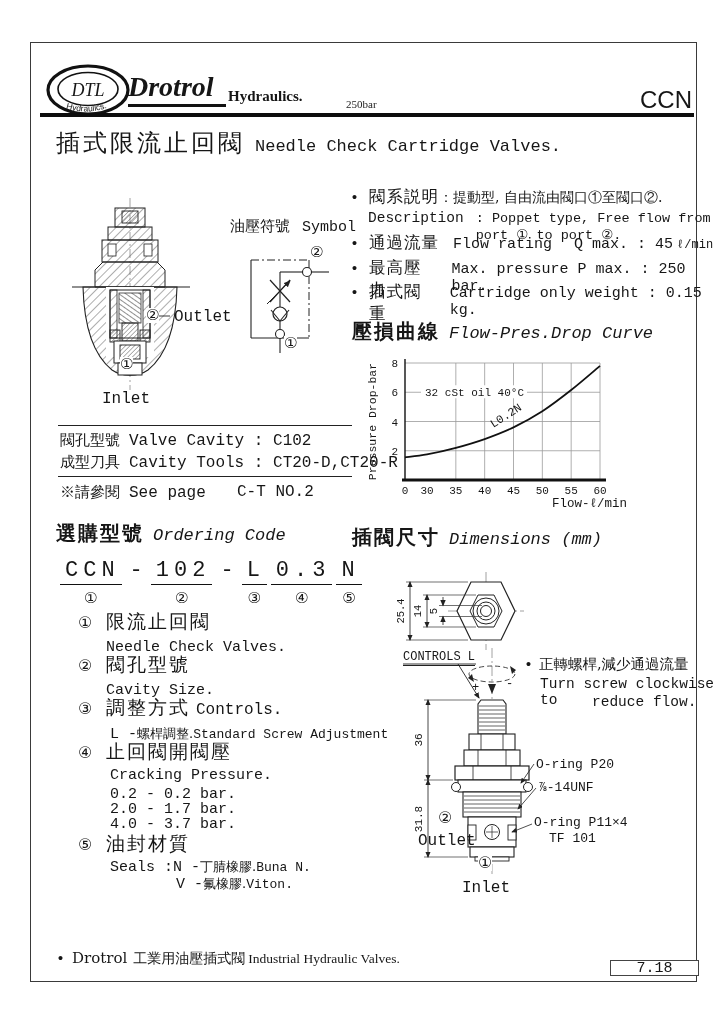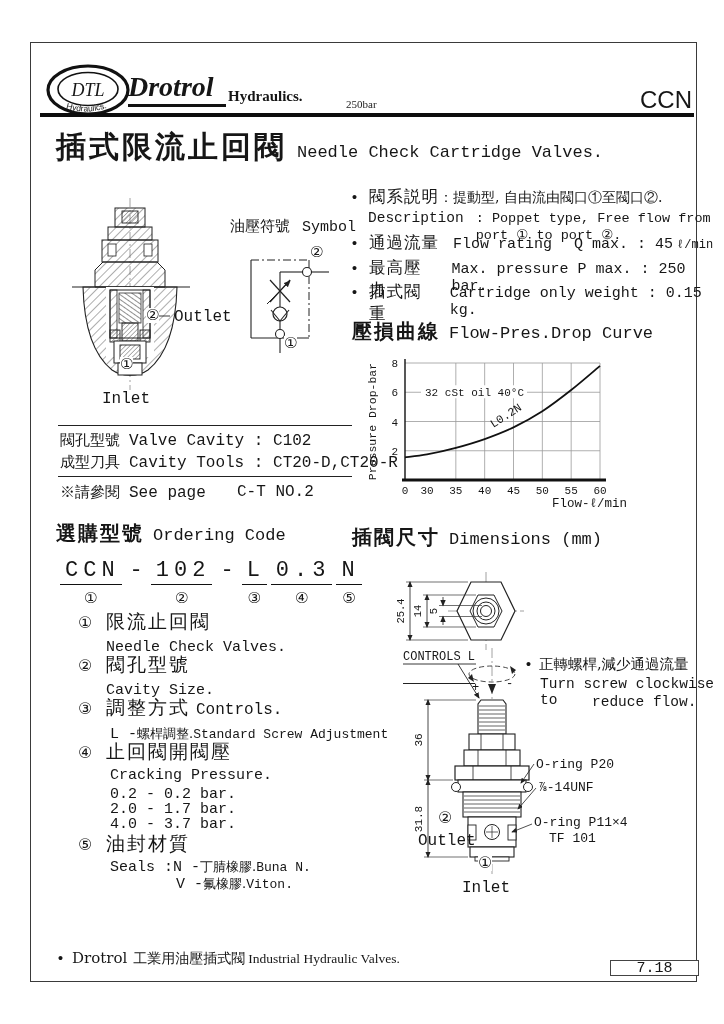--- a/index.html
+++ b/index.html
@@ -20,44 +20,44 @@
   .brand-name {
     left:128px; top:72px; font-family:"Liberation Serif","DejaVu Serif",serif;
     font-style:italic; font-weight:bold; font-size:28px;
     border-bottom:3px solid #111; padding:0 12px 1px 0; line-height:1.1;
   }
   .brand-suffix { left:228px; top:88px; font-family:"Liberation Serif","DejaVu Serif",serif; font-weight:bold; font-size:15px; }
   .pressure-rating { left:346px; top:98px; font-size:11px; color:#222; }
   .series-code { left:640px; top:86px; font-size:24px; font-family:"Liberation Sans","DejaVu Sans",sans-serif; }
   .rule { left:40px; top:113px; width:654px; height:4px; background:#0d0d0d; }
   .title-row { left:56px; top:127px; display:flex; align-items:baseline; gap:10px; }
-  .title-zh { font-size:30px; letter-spacing:3px; font-weight:bold; }
+  .title-zh { font-size:24px; letter-spacing:3px; font-weight:normal; }
   .title-en { font-size:17px; }
   .h2row { display:flex; align-items:baseline; gap:9px; }
   .h2zh { font-size:20px; letter-spacing:2px; font-weight:bold; }
-  .h2en { font-size:17px; }
+  .h2en { font-size:17px;font-style:italic; }
   .lbl15 { font-size:15px; }
   .lbl16 { font-size:16px; }
   .spec-row { display:flex; align-items:baseline; }
   .bullet { font-size:15px; }
   .spec-zh { font-size:16.5px; margin-left:10px; letter-spacing:1px; }
   .tbl-row { display:flex; align-items:baseline; }
   .tbl-zh { font-size:15px; }
   .tbl-en { font-size:16px; margin-left:9px; }
   .hline { border-top:1.2px solid #222; }
   .ocode-row { left:60px; top:558px; display:flex; align-items:flex-start; }
   .oseg { display:flex; flex-direction:column; align-items:center; }
   .ocode { font-size:22px; letter-spacing:5px; border-bottom:1.6px solid #111; padding:0 2px 1px 5px; line-height:1.15; }
   .onum { font-size:15px; margin-top:4px; font-family:"DejaVu Sans","Liberation Sans",sans-serif; }
   .osep { font-size:22px; margin:0 8px; line-height:1.15; }
   .inum { font-size:16px; font-family:"DejaVu Sans","Liberation Sans",sans-serif; }
   .izh { font-size:19px; letter-spacing:2px; }
   .ien { font-size:15px; }
   .isub { font-size:13px; }
-  .controls-label { left:403px; top:650px; font-size:12px; border-bottom:1.1px solid #222; padding-bottom:19px; }
+  .controls-label { left:403px; top:650px; font-size:12px; border-bottom:1.1px solid #222; padding-bottom:1px; }
   .dimlbl { font-size:13px; }
   .circ { font-family:"DejaVu Sans","Liberation Sans",sans-serif; background:#fff; line-height:1; }
   .note-zh { font-size:14.5px; }
   .note-en { font-size:14.5px; }
   .footer-row { left:56px; top:949px; display:flex; align-items:baseline; }
   .page-box { left:610px; top:960px; width:89px; height:16px; border:1.4px solid #444;
               display:flex; align-items:center; justify-content:center; font-size:15px; background:#fff; }
   svg text { fill:#161616; }
 </style>
 </head>

